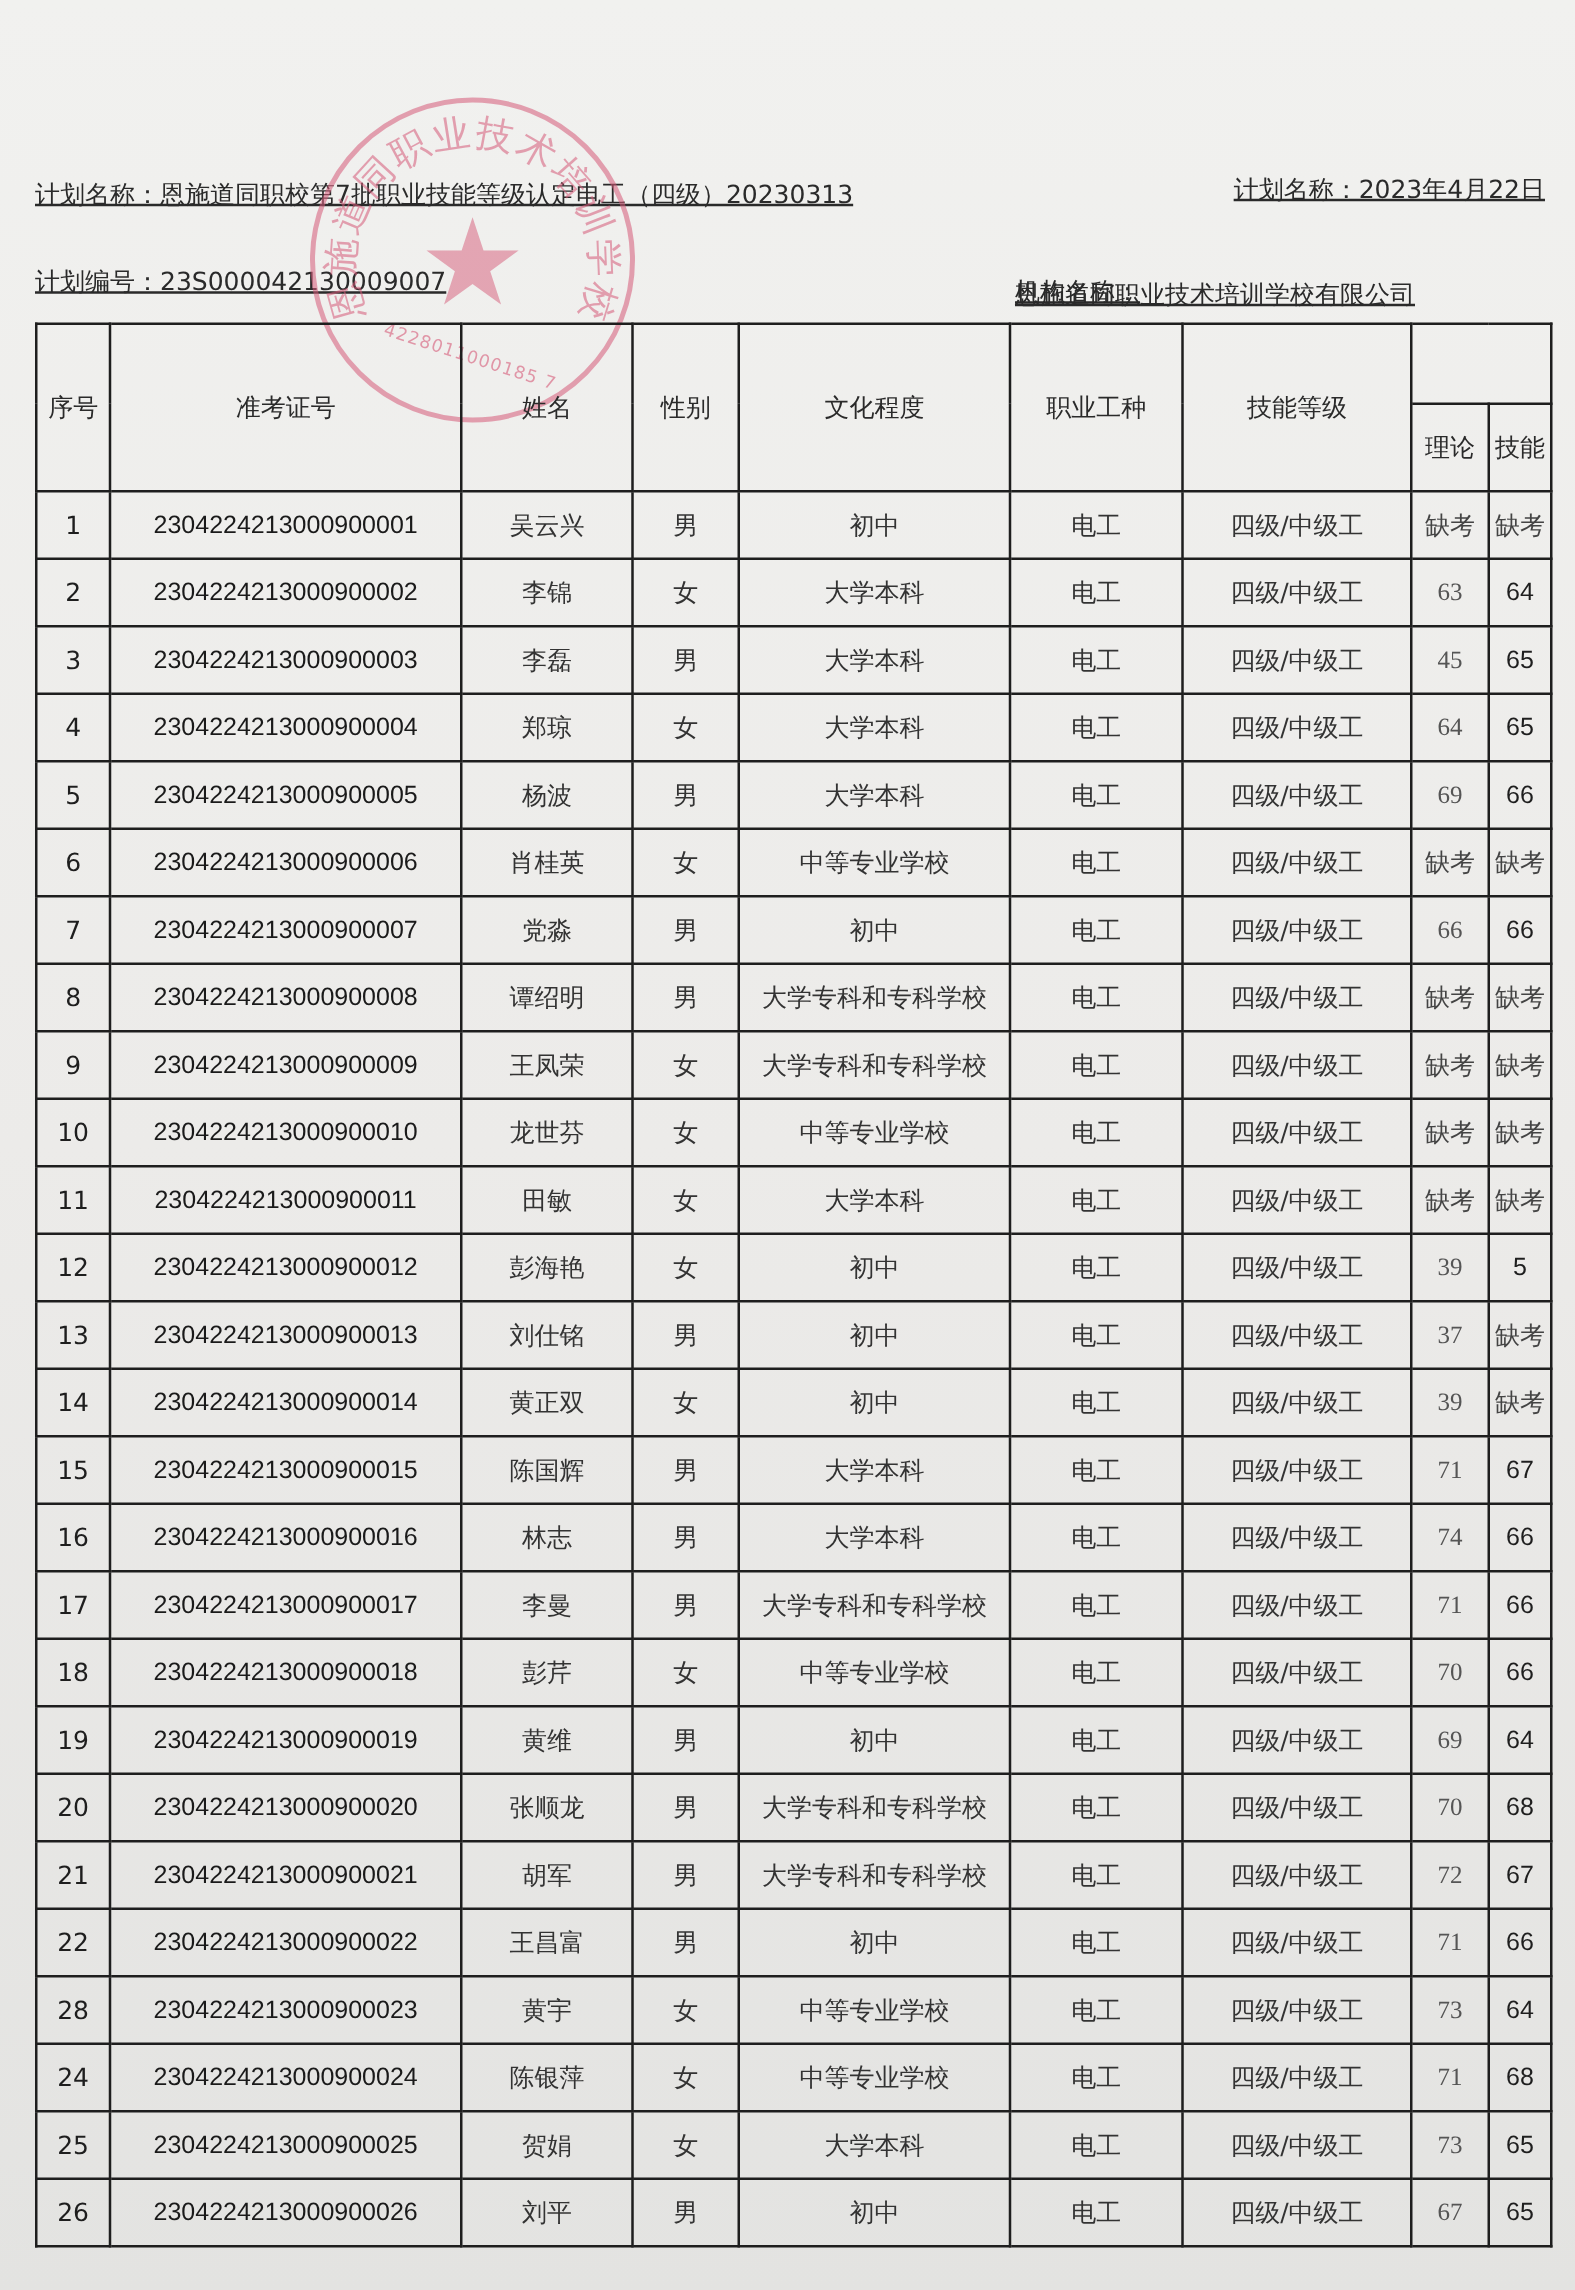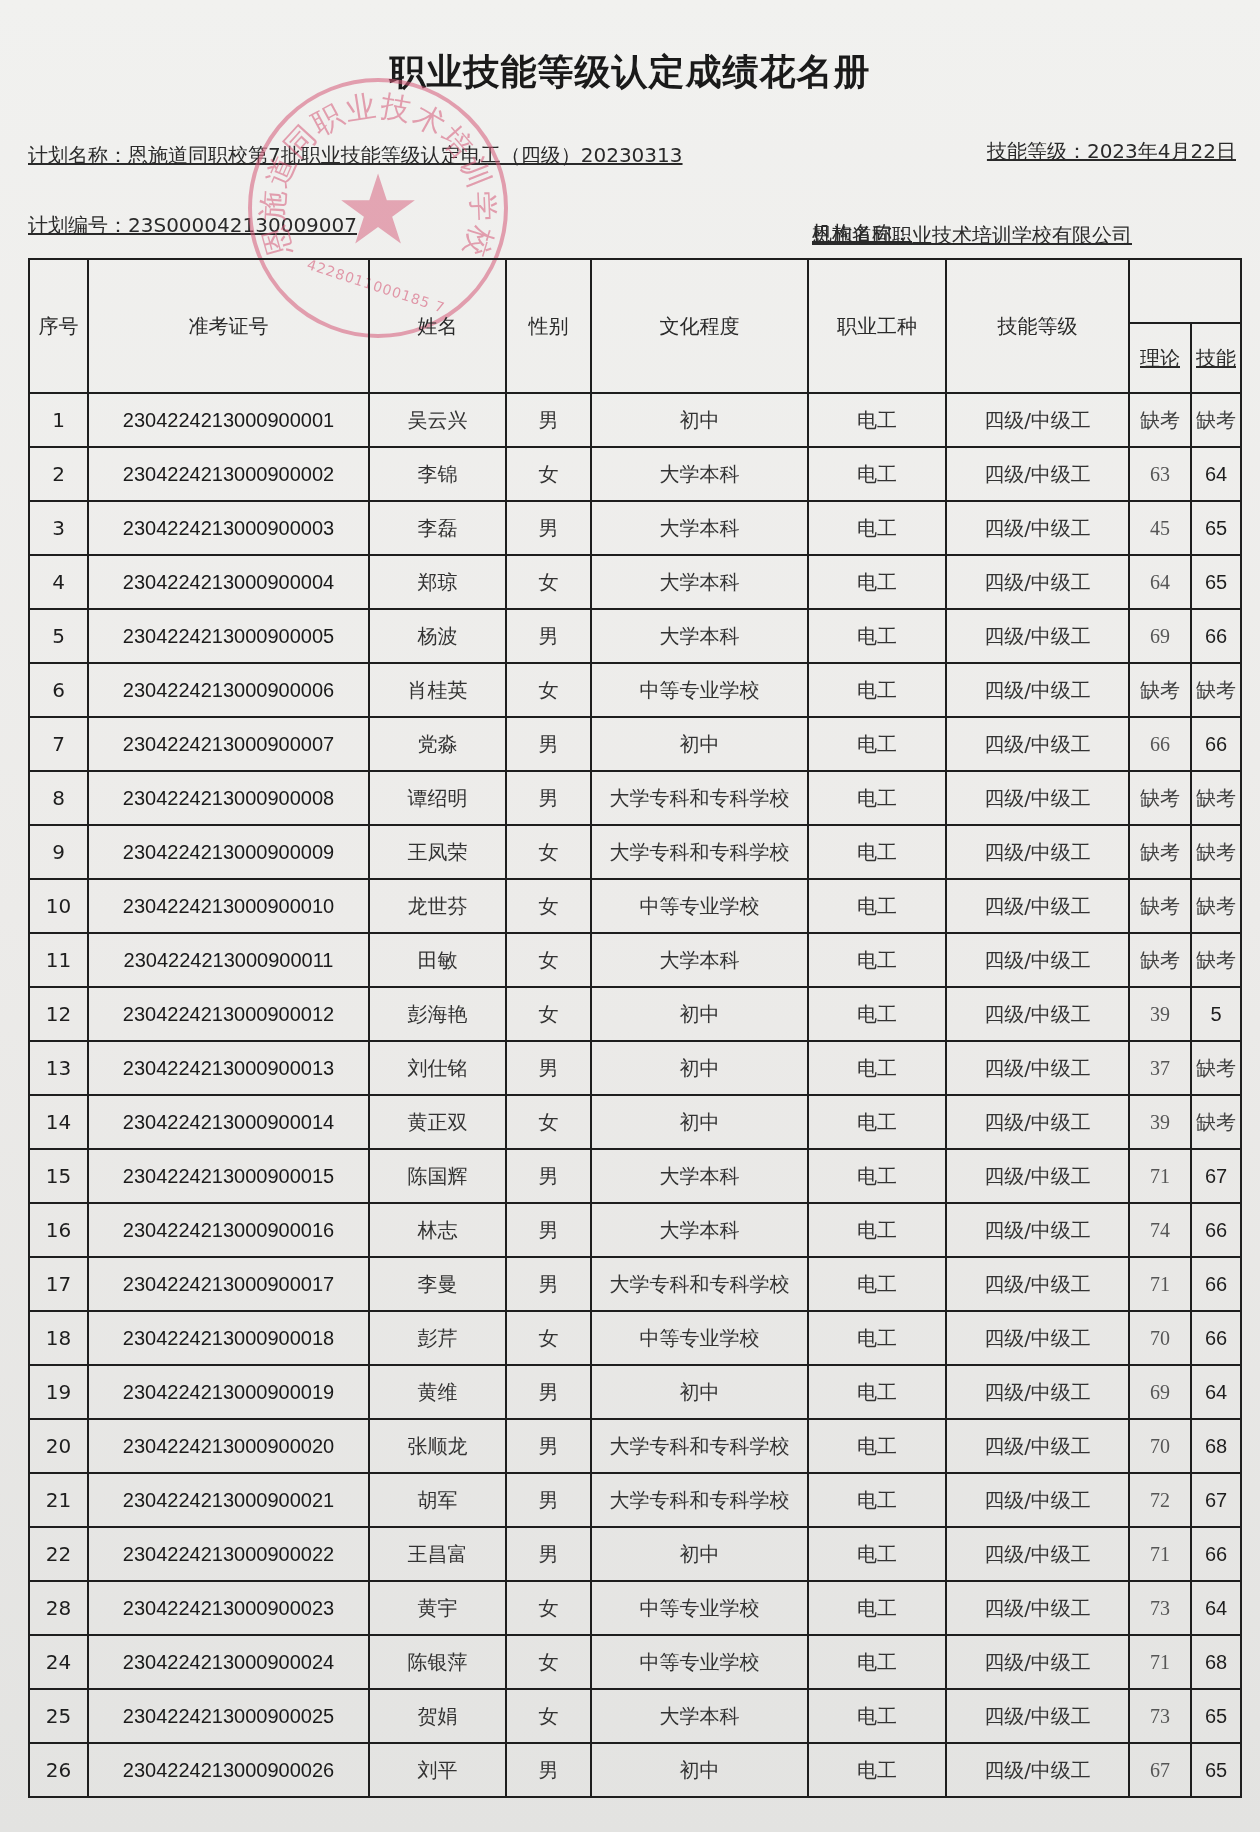--- a/index.html
+++ b/index.html
@@ -46,37 +46,36 @@
     position:absolute; left:28px; top:258px; width:1212px;
     border-collapse:collapse; table-layout:fixed;
     background:transparent;
   }
   table.roster th, table.roster td {
     border:2px solid #1e1e1e; text-align:center; vertical-align:middle;
     padding:0; overflow:hidden; white-space:nowrap;
   }
   table.roster th { font-weight:normal; font-size:20px; color:#2a2a2a; }
   table.roster thead tr.h1 th { height:62px; }
-  table.roster thead tr.h2 th { height:68px;text-decoration:underline; }
+  table.roster thead tr.h2 th { height:68px; }
   table.roster td { height:52px; font-size:20px; }
   td.seq { font-size:20px; color:#1e1e1e; }
   td.exam-id { font-family:"Liberation Sans","DejaVu Sans",sans-serif; font-size:21px; color:#1a1a1a; letter-spacing:0px; }
   td.name, td.gender, td.edu, td.job, td.level { color:#333; }
   td.theory { font-family:"Liberation Serif","DejaVu Serif",serif; color:#555; font-size:20px; }
   td.skill { font-family:"Liberation Sans","DejaVu Sans",sans-serif; color:#1e1e1e; font-size:21px; }
   td.absent { font-family:Liberation Mono, monospace; font-size:19px; color:#444;margin-left:32px; }
 </style>
 </head>
 <body>
 
 <div class="page">
-  <div class="title">职业技能等级认定成绩花名册</div>
 
   <div class="meta plan-name">计划名称：恩施道同职校第7批职业技能等级认定电工（四级）20230313</div>
-  <div class="meta report-date">技能等级：2023年4月22日</div>
+  <div class="meta report-date">计划名称：2023年4月22日</div>
   <div class="meta plan-code">计划编号：23S000042130009007</div>
   <div class="meta org-label">机构名称：</div>
   <div class="meta org-name">恩施道同职业技术培训学校有限公司</div>
 
   <div class="stamp">
     <svg class="ring-text" viewBox="0 0 252 252">
       <defs>
         <path id="sealArc" d="M 40,170 A 95,95 0 1,1 212,170"></path>
       </defs>
       <text font-size="30" fill="rgba(214,90,120,0.55)" font-family="DejaVu Sans, sans-serif" letter-spacing="2">

